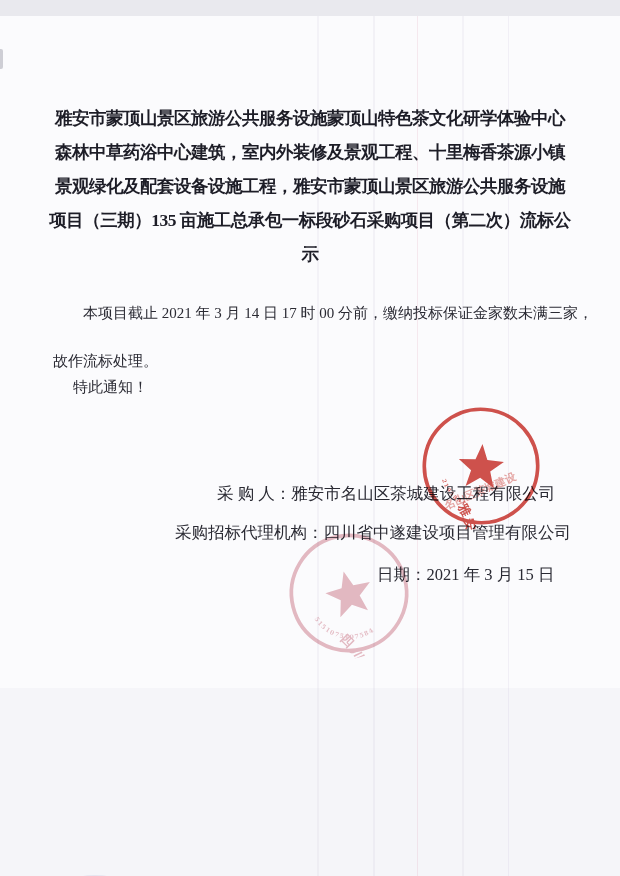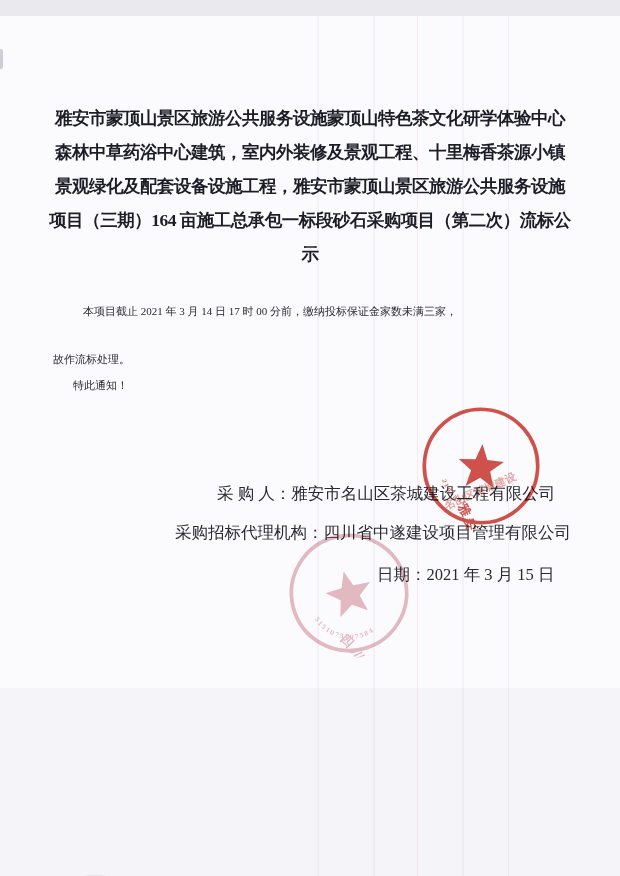--- a/index.html
+++ b/index.html
@@ -23,21 +23,21 @@
     background:#a9a9b4;opacity:.55;border-radius:0 2px 2px 0;}
   .smudge{position:absolute;left:76px;top:859px;width:38px;height:9px;
     border-radius:50%;background:#d8d8ea;opacity:.55;}
 
   
   .title-block{position:absolute;top:85px;left:36px;right:36px;text-align:center;
     font-weight:bold;font-size:17.5px;line-height:34px;letter-spacing:-0.5px;color:#1d1d27;}
   .title-line{white-space:nowrap;}
 
   
-  .t{position:absolute;white-space:nowrap;font-size:11px;color:#2a2a33;}
+  .t{position:absolute;white-space:nowrap;font-size:15px;color:#2a2a33;}
   .body-l1{left:83px;top:288px;}
   .body-l2{left:53px;top:336px;}
   .notice{left:73px;top:362px;}
 
   
   .sig-purchaser{left:217px;top:467px;font-size:16.5px;}
   .sig-agency{left:175px;top:506px;font-size:16.5px;}
   .sig-date{left:377px;top:548px;font-size:16.5px;text-align:center;}
 
   
@@ -58,21 +58,21 @@
   <div class="streak s4"></div>
   <div class="streak s5"></div>
   <div class="edge-mark"></div>
   <div class="smudge"></div>
   <div class="bottom-edge"></div>
 
   <div class="title-block">
     <div class="title-line">雅安市蒙顶山景区旅游公共服务设施蒙顶山特色茶文化研学体验中心</div>
     <div class="title-line">森林中草药浴中心建筑，室内外装修及景观工程、十里梅香茶源小镇</div>
     <div class="title-line">景观绿化及配套设备设施工程，雅安市蒙顶山景区旅游公共服务设施</div>
-    <div class="title-line">项目（三期）164 亩施工总承包一标段砂石采购项目（第二次）流标公</div>
+    <div class="title-line">项目（三期）135 亩施工总承包一标段砂石采购项目（第二次）流标公</div>
     <div class="title-line">示</div>
   </div>
 
   <div class="t body-l1">本项目截止 2021 年 3 月 14 日 17 时 00 分前，缴纳投标保证金家数未满三家，</div>
   <div class="t body-l2">故作流标处理。</div>
   <div class="t notice">特此通知！</div>
 
   <div class="t sig-agency"><span>采购招标代理机构：</span><span>四川省中遂建设项目管理有限公司</span></div>
 
   <div class="t sig-purchaser"><span>采  购  人：</span><span>雅安市名山区茶城建设工程有限公司</span></div>

